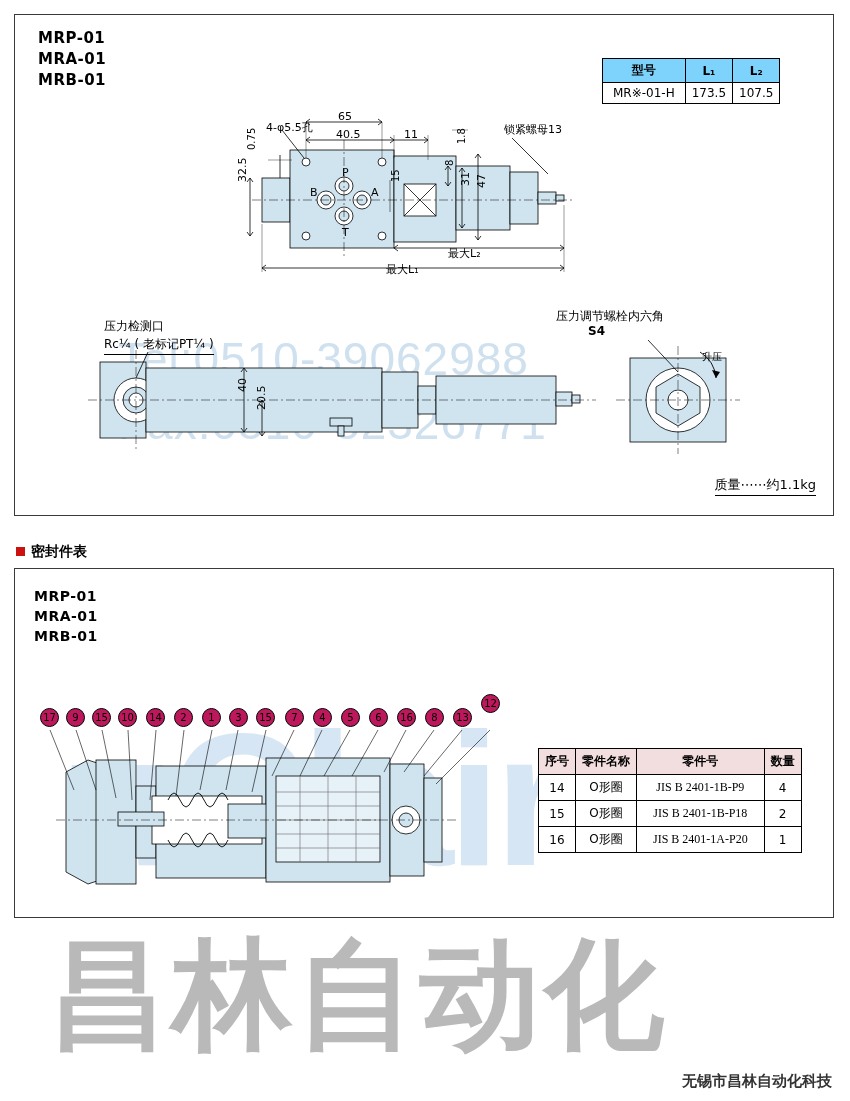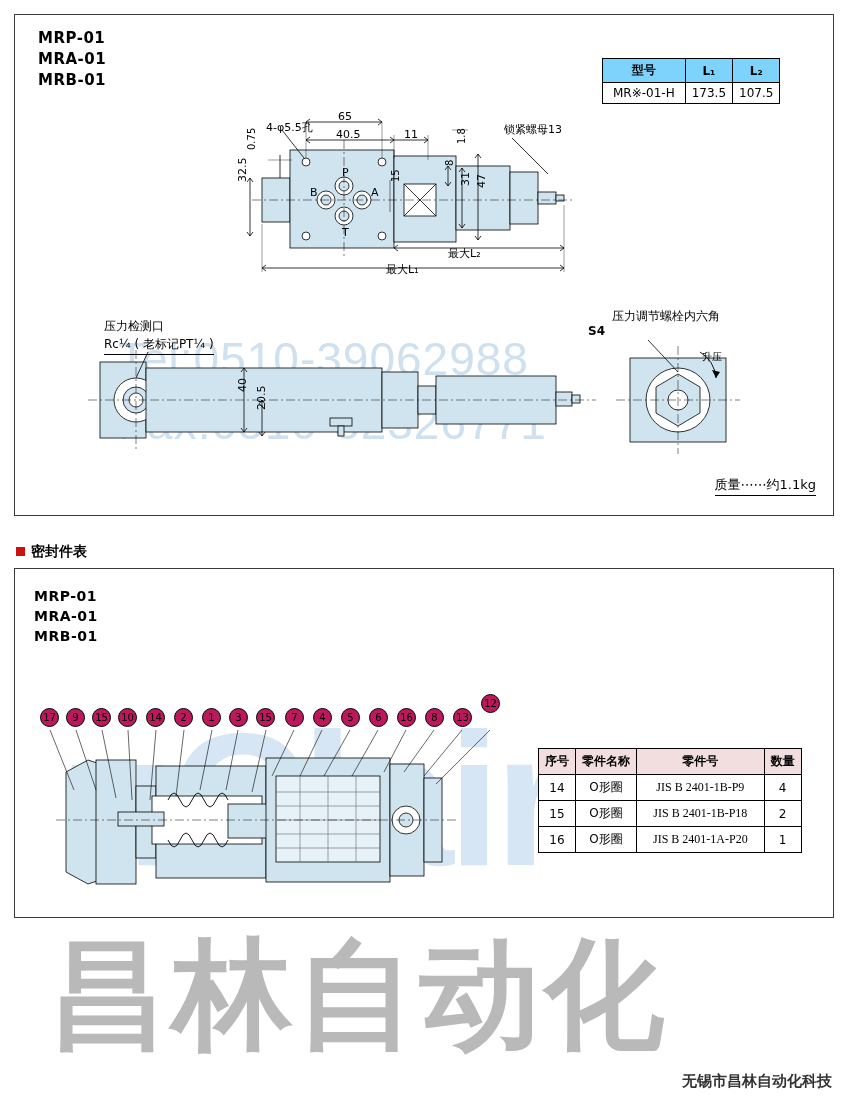--- a/index.html
+++ b/index.html
@@ -510,21 +510,21 @@
 <div class="lbl" style="left:504px; top:122px;">锁紧螺母13</div>
 <div class="lbl" style="left:448px; top:246px;">最大L₂</div>
 <div class="lbl" style="left:386px; top:262px;">最大L₁</div>
 <div class="lbl" style="left:342px; top:166px;">P</div>
 <div class="lbl" style="left:371px; top:186px;">A</div>
 <div class="lbl" style="left:310px; top:186px;">B</div>
 <div class="lbl" style="left:342px; top:226px;">T</div>
 
 <div class="lbl" style="left:104px; top:318px; font-size:12px;">压力检测口</div>
 <div class="lbl ul" style="left:104px; top:336px; font-size:12px;">Rc¼ ( 老标记PT¼ )</div>
-<div class="lbl" style="left:612px; top:308px; font-size:12px;">压力调节螺栓内六角</div>
+<div class="lbl" style="left:556px; top:308px; font-size:12px;">压力调节螺栓内六角</div>
 <div class="lbl" style="left:588px; top:324px; font-size:12px; font-weight:bold;">S4</div>
 <div class="lbl sm" style="left:702px; top:350px;">升压</div>
 <div class="lbl rot" style="left:236px; top:392px;">40</div>
 <div class="lbl rot" style="left:255px; top:410px;">20.5</div>
 
 <div class="cnum" style="left:40px;  top:708px;">17</div>
 <div class="cnum" style="left:66px;  top:708px;">9</div>
 <div class="cnum" style="left:92px;  top:708px;">15</div>
 <div class="cnum" style="left:118px; top:708px;">10</div>
 <div class="cnum" style="left:146px; top:708px;">14</div>

